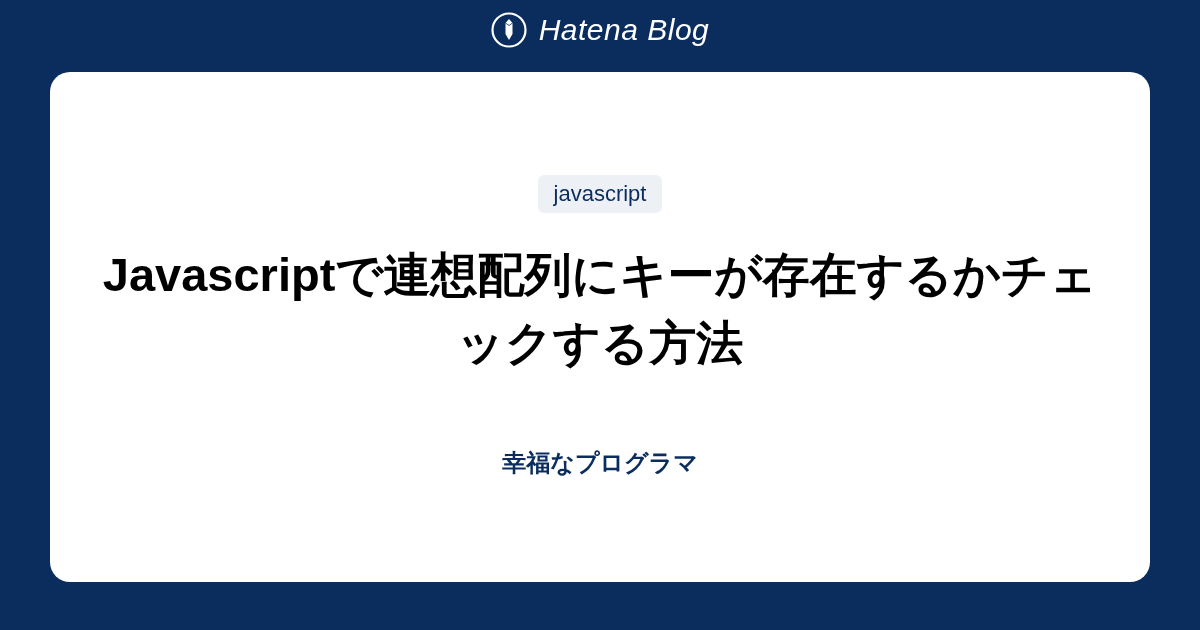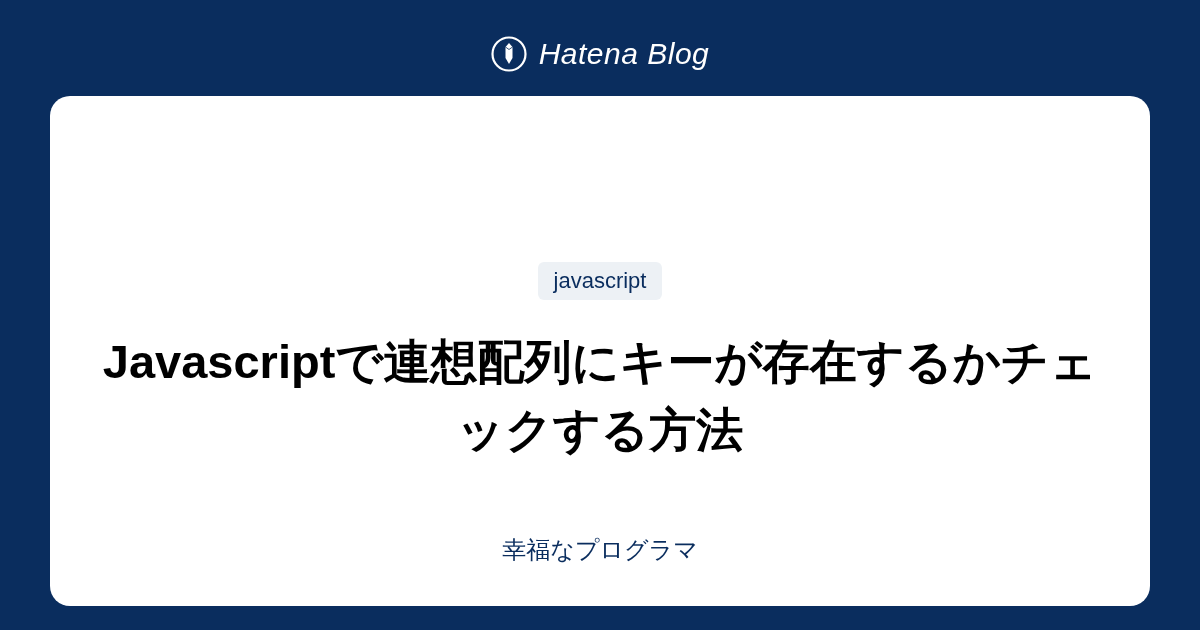--- a/index.html
+++ b/index.html
@@ -15,21 +15,21 @@
       display: flex;
       flex-direction: column;
       align-items: center;
       overflow: hidden;
     }
     .header {
       display: flex;
       align-items: center;
       justify-content: center;
       gap: 12px;
-      padding: 36px 0 24px 0;
+      padding: 12px 0 24px 0;
       color: #ffffff;
     }
     .logo-icon {
       width: 36px;
       height: 36px;
       display: flex;
       align-items: center;
       justify-content: center;
     }
     .logo-icon svg {
@@ -43,21 +43,21 @@
       font-style: italic;
     }
     .card {
       background-color: #ffffff;
       border-radius: 20px;
       width: 1100px;
       height: 510px;
       display: flex;
       flex-direction: column;
       align-items: center;
-      justify-content: flex-end;
+      justify-content: center;
       padding: 40px 48px;
       position: relative;
     }
     .tag {
       display: inline-block;
       background-color: #edf1f5;
       color: #0a2d5e;
       font-size: 22px;
       font-weight: 500;
       padding: 6px 16px;
@@ -68,21 +68,21 @@
       color: #000000;
       font-size: 47px;
       font-weight: 700;
       text-align: center;
       line-height: 1.45;
       margin-bottom: 70px;
     }
     .subtitle {
       color: #0a2d5e;
       font-size: 24px;
-      font-weight: 400;
+      font-weight: 700;
       text-align: center;
     }
   </style>
 </head>
 <body>
 
 <div class="header">
   <span class="logo-icon">
     <svg viewBox="0 0 36 36" fill="none">
       <circle cx="18" cy="18" r="16.5" stroke="#ffffff" stroke-width="2.2" fill="none"></circle>

